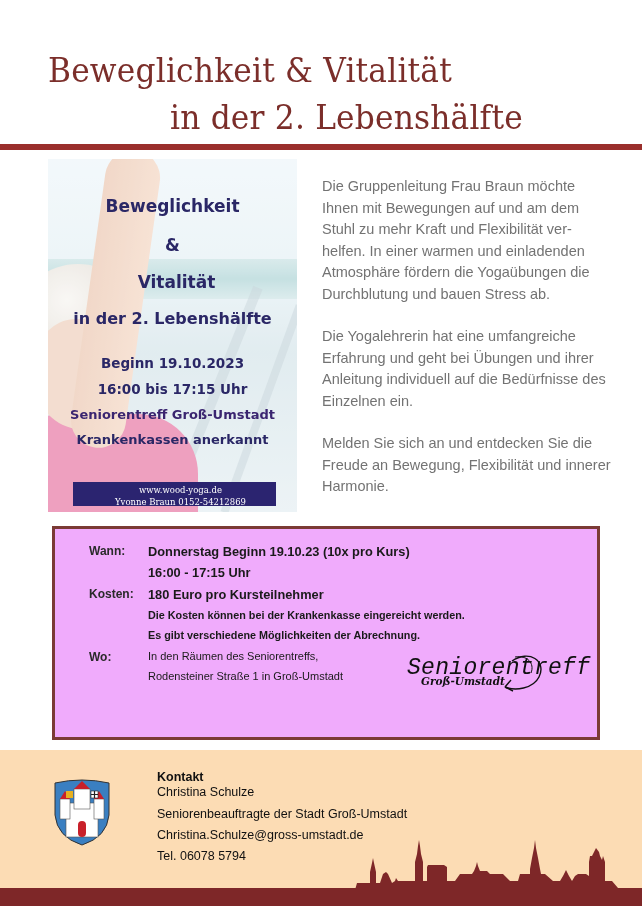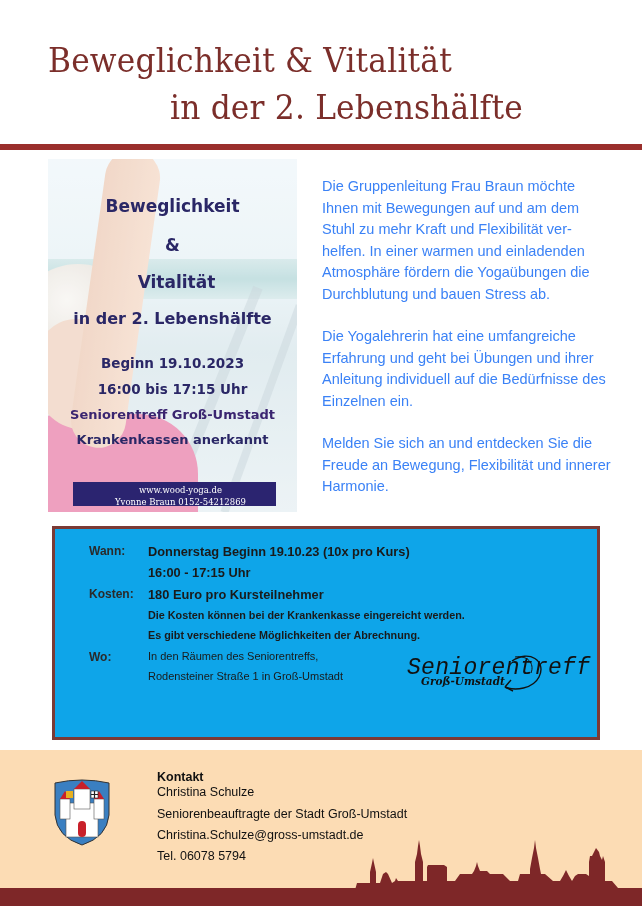--- a/index.html
+++ b/index.html
@@ -1,19 +1,19 @@
 <!DOCTYPE html>
 <html><head>
   <meta charset="utf-8">
   <style>
     * { margin: 0; padding: 0; box-sizing: border-box; }
     html, body { width: 642px; height: 906px; background: #ffffff; overflow: hidden; }
     body { position: relative; font-family: "Liberation Sans", sans-serif; color: #1a1a1a; }
 
-    .title { position: absolute; left: 0; top: 0; width: 642px; height: 140px; }
+    .title { position: absolute; left: 0; top: 10px; width: 642px; height: 140px; }
     .title-line1 {
       position: absolute; left: 48px; top: 40px;
       font-family: "DejaVu Serif", serif; font-size: 34px; color: #7b2e2a; letter-spacing: 0.2px;
       font-weight: normal; transform: scaleX(0.92); transform-origin: left top; white-space: nowrap;
     }
     .title-line2 {
       position: absolute; left: 170px; top: 87px;
       font-family: "DejaVu Serif", serif; font-size: 34px; color: #7b2e2a; letter-spacing: 0.2px;
       font-weight: normal; transform: scaleX(0.92); transform-origin: left top; white-space: nowrap;
     }
@@ -46,27 +46,27 @@
     .poster .pt3 { top: 113px; font-size: 17px; padding-left: 8px; }
     .poster .pt4 { top: 150px; font-size: 16px; }
     .poster .pt5 { top: 196px; font-size: 13.5px; }
     .poster .pt6 { top: 222px; font-size: 13.5px; }
     .poster .pt7 { top: 248px; font-size: 13px; color: #3a2570; }
     .poster .pt8 { top: 273px; font-size: 13px; }
     .poster .pband { position: absolute; left: 25px; top: 323px; width: 203px; height: 24px; background: #2b2470;
       color: #ffffff; text-align: center; font-family: "DejaVu Serif", serif; font-size: 8.5px; line-height: 12px; padding-top: 2px; padding-left: 12px; }
 
     
-    .intro { position: absolute; left: 322px; top: 176px; width: 290px; font-size: 14.5px; line-height: 21.5px; color: #3b82f6; }
+    .intro { position: absolute; left: 322px; top: 176px; width: 290px; font-size: 14.5px; line-height: 21.5px; color: #737373; }
     .intro p { margin-bottom: 21px; }
 
     
     .infobox {
       position: absolute; left: 52px; top: 526px; width: 548px; height: 214px;
-      border: 3px solid #7b3a35; background: #0ea5e9;
+      border: 3px solid #7b3a35; background: #f0abfc;
     }
     .row { position: absolute; font-size: 12.5px; color: #1a1a1a; white-space: nowrap; }
     .lbl { position: absolute; left: 34px; font-weight: bold; color: #2a2a2a; font-size: 12px; }
     .val { position: absolute; left: 93px; }
     .b13 { font-weight: bold; font-size: 12.8px; }
     .b11 { font-weight: bold; font-size: 10.8px; }
     .n11 { font-size: 11px; }
     .signup { position: absolute; left: 34px; top: 181px; font-size: 11px; color: #1a1a1a; white-space: nowrap; }
     .logo-st { position: absolute; left: 352px; top: 120px; width: 140px; height: 50px; }
     .logo-st .l1 { position: absolute; left: 0; top: 6px; font-family: Liberation Mono, monospace; font-style: italic;

